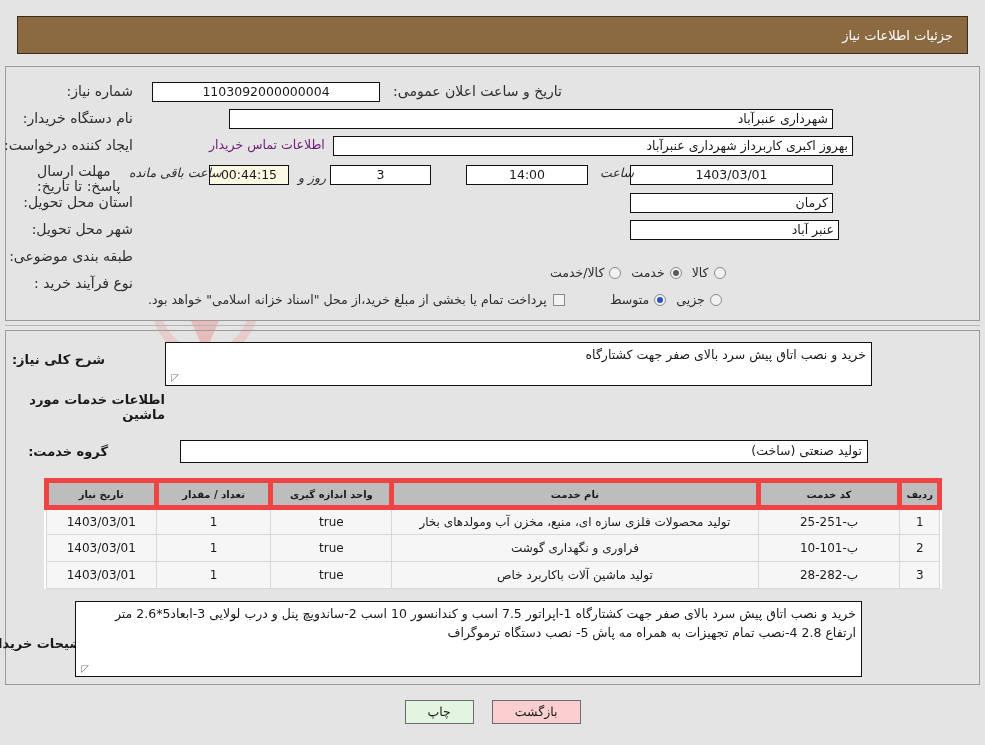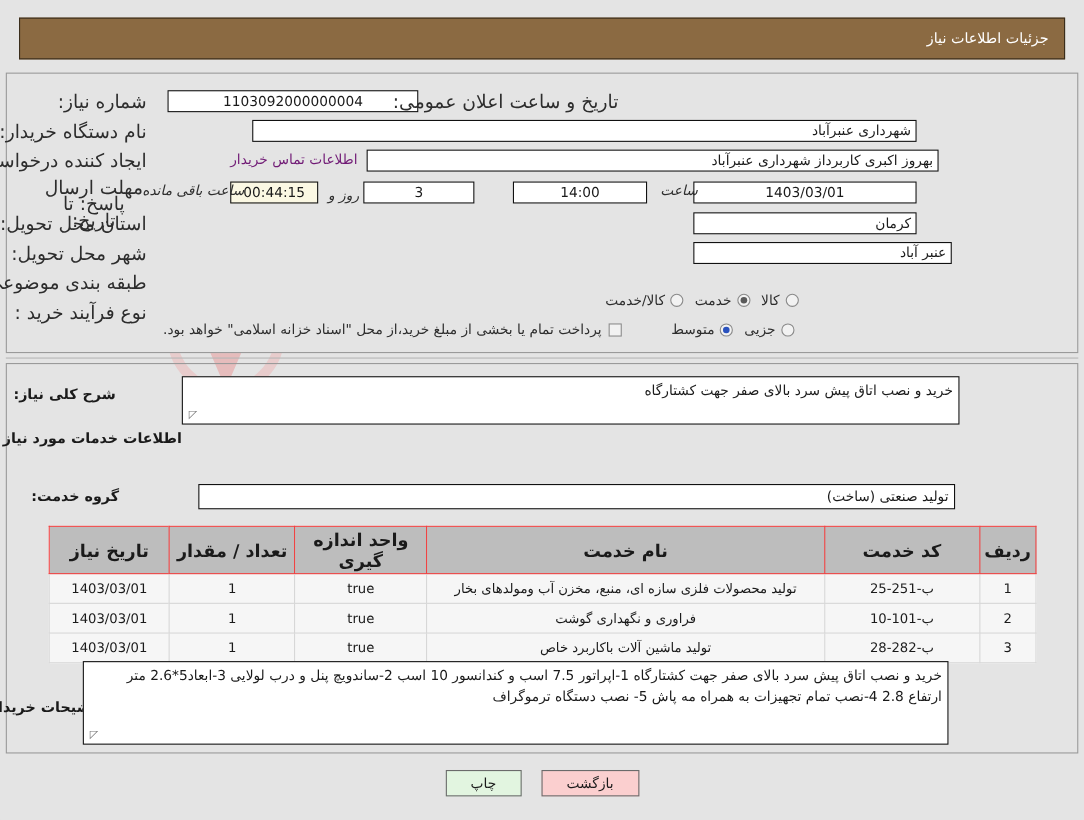--- a/index.html
+++ b/index.html
@@ -75,22 +75,22 @@
     position: absolute;
     display: flex;
     align-items: center;
     font-size: 12.5px;
     color: #222;
     white-space: nowrap;
     z-index: 4;
   }
   .flabel {
     color: #2d2d2d;
-    font-size: 17px;
-    text-align: center;
+    font-size: 14px;
+    text-align: left;
   }
   .fbox {
     border: 1px solid #111;
     background: #ffffff;
     height: 20px;
     line-height: 18px;
     font-size: 12.5px;
     color: #1a1a1a;
     padding: 0 4px;
     text-align: center;
@@ -177,24 +177,24 @@
     position: absolute;
     left: 44px; top: 478px;
     width: 898px;
     border-collapse: collapse;
     font-size: 12px;
     z-index: 4;
     background: #fff;
   }
   table.grid th {
     background: #bdbdbd;
-    border: 1px solid #ef4444;
+    border: 5px solid #ef4444;
     color: #1a1a1a;
     font-weight: bold;
-    font-size: 16px;
+    font-size: 10px;
     height: 27px;
     padding: 2px 4px;
     text-align: center;
   }
   table.grid td {
     background: #f6f6f6;
     border: 1px solid #d7d7d7;
     color: #1a1a1a;
     font-size: 12px;
     height: 27px;
@@ -310,21 +310,21 @@
     <span class="flabel">استان محل تحویل:</span>
   </div>
   <div class="frow" style="left:630px; top:193px;">
     <div class="fbox rtl-right" style="width:203px;">کرمان</div>
   </div>
 
   <div class="frow" style="right:852px; top:221px;">
     <span class="flabel">شهر محل تحویل:</span>
   </div>
   <div class="frow" style="left:630px; top:220px;">
-    <div class="fbox rtl-right" style="width:235px;">عنبر آباد</div>
+    <div class="fbox rtl-right" style="width:209px;">عنبر آباد</div>
   </div>
 
   <div class="frow" style="right:852px; top:248px;">
     <span class="flabel">طبقه بندی موضوعی:</span>
   </div>
   <div class="frow" style="left:540px; top:265px;">
     <span class="radio"></span>
     <span class="rlabel">کالا</span>
     <span class="radio on"></span>
     <span class="rlabel">خدمت</span>
@@ -354,21 +354,21 @@
     <span class="slabel">شرح کلی نیاز:</span>
   </div>
   <div class="srow" style="left:165px; top:342px;">
     <div class="ta" style="width:707px; height:44px;">
       <span>خرید و نصب اتاق پیش سرد بالای صفر جهت کشتارگاه</span>
       <span class="grip">◸</span>
     </div>
   </div>
 
   <div class="srow" style="right:820px; top:392px;">
-    <span class="section-title">اطلاعات خدمات مورد نیاز</span>
+    <span class="section-title">اطلاعات خدمات مورد ماشین</span>
   </div>
 
   <div class="srow" style="right:877px; top:444px;">
     <span class="slabel">گروه خدمت:</span>
   </div>
   <div class="srow" style="left:180px; top:440px;">
     <div class="ta" style="width:688px; height:23px; padding:1px 5px;">
       <span>تولید صنعتی (ساخت)</span>
     </div>
   </div>

